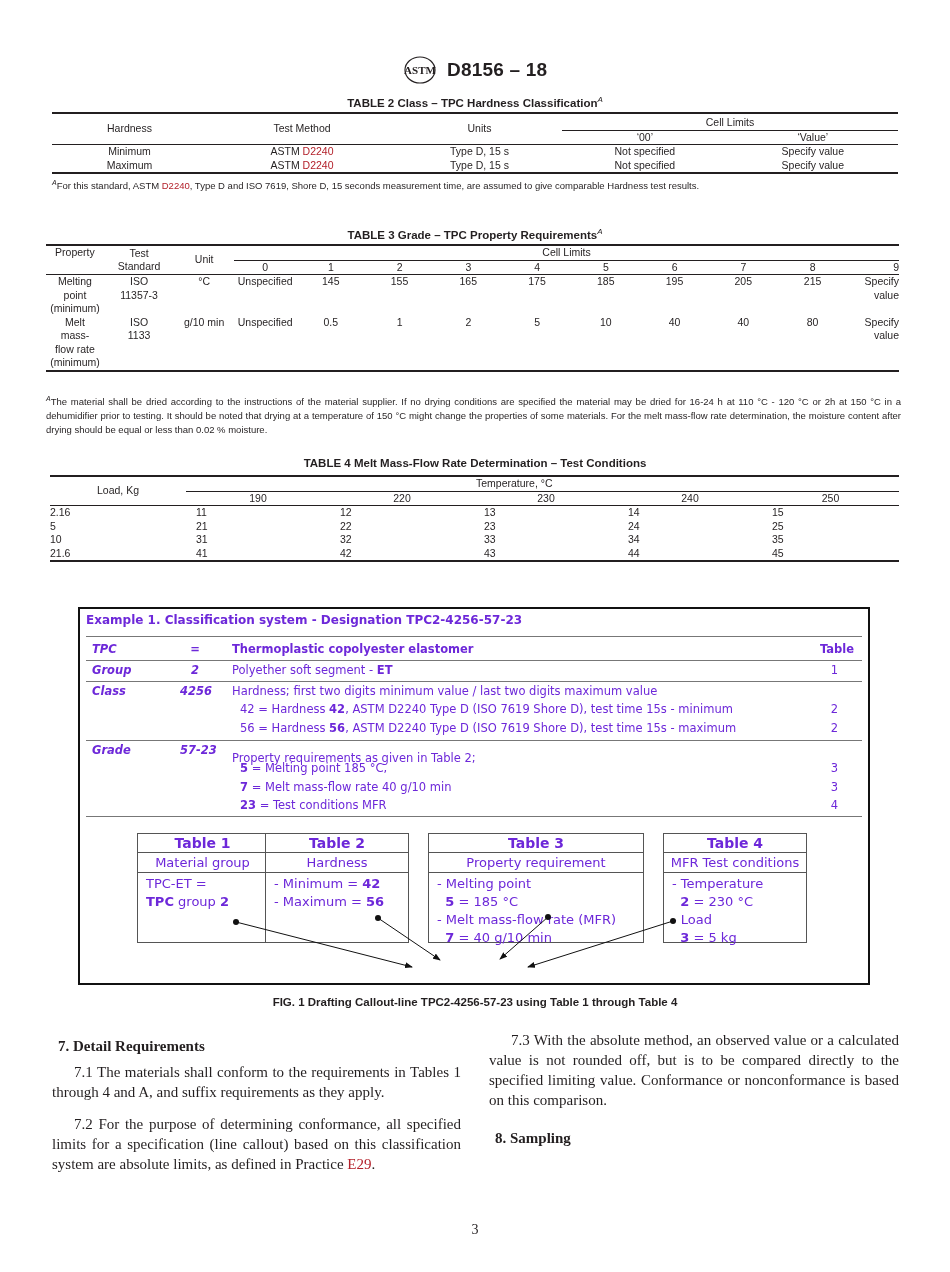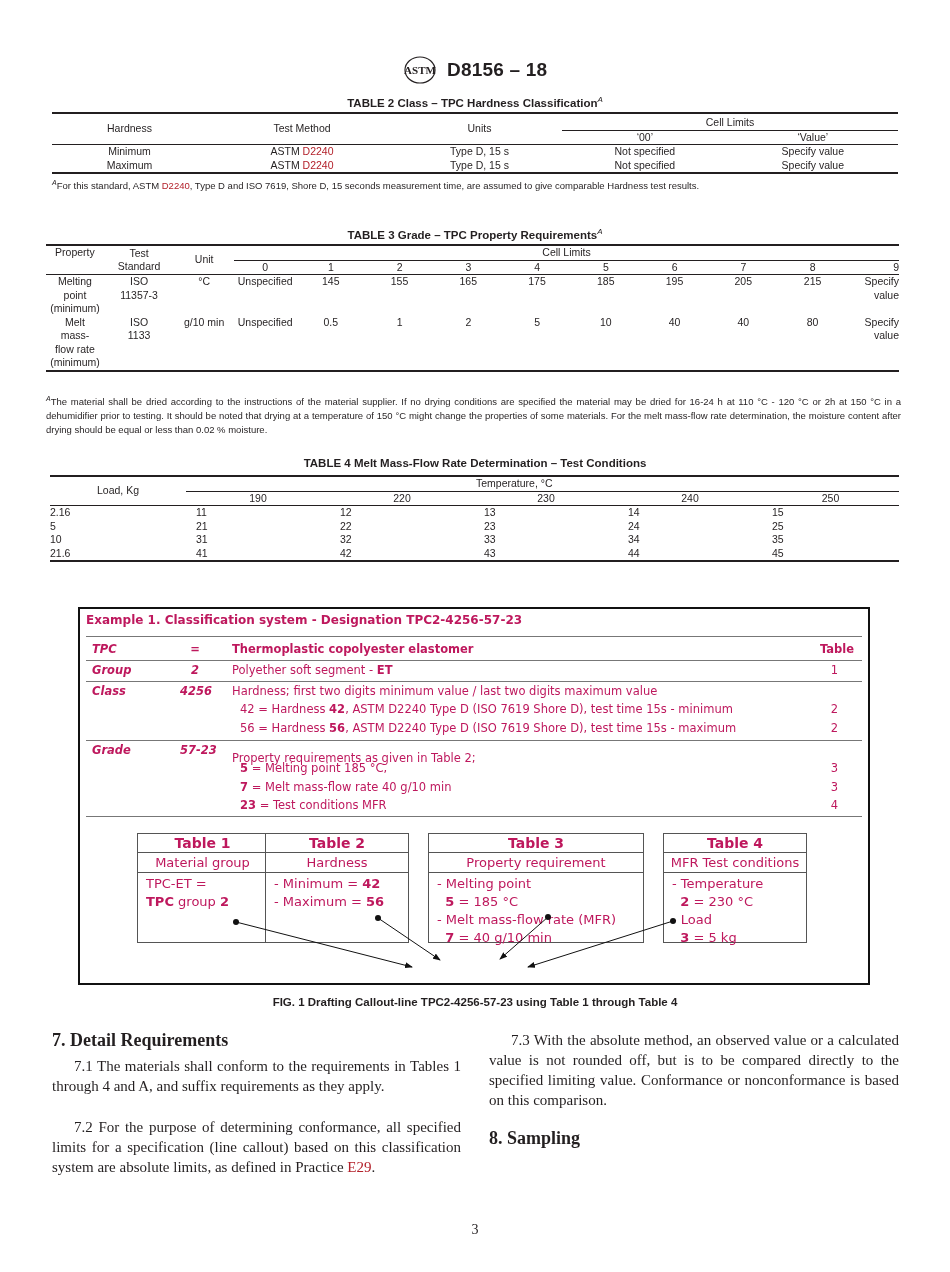--- a/index.html
+++ b/index.html
@@ -15,37 +15,37 @@
   table { border-collapse:collapse; font-size:10.5px; }
   td, th { font-weight:normal; padding:0; line-height:13.5px; }
   .rule-top { border-top:2px solid #231f20; }
   .rule-bot { border-bottom:2px solid #231f20; }
   .c { text-align:center; }
   .r { text-align:right; }
   .l { text-align:left; }
   .foot { font-size:9.5px; line-height:14px; }
   .foot sup { font-style:italic; font-size:7px; }
   
-  .fig { left:78px; top:607px; width:792px; height:378px; border:2px solid #111; box-sizing:border-box; font-family:"DejaVu Sans", sans-serif; color:#be185d; }
+  .fig { left:78px; top:607px; width:792px; height:378px; border:2px solid #111; box-sizing:border-box; font-family:"DejaVu Sans", sans-serif; color:#6d28d9; }
   .fig .title { position:absolute; left:6px; top:4px; font-size:12px; font-weight:bold; }
   .fig .hline { position:absolute; left:6px; right:6px; height:0; border-top:1.5px solid #777; }
   .fig .row { position:absolute; font-size:11.5px; white-space:nowrap; }
   .fig .k1 { left:12px; font-style:italic; font-weight:bold; }
   .fig .k2 { left:100px; width:30px; text-align:center; font-style:italic; font-weight:bold; }
   .fig .k3 { left:152px; }
   .fig .k3b { left:160px; }
   .fig .kt { right:30px; text-align:right; }
   .box { position:absolute; border:1px solid #555; background:#fff; font-size:13px; }
   .box .bt { text-align:center; font-weight:bold; font-size:14px; border-bottom:1px solid #555; height:18px; line-height:18px; }
   .box .bs { text-align:center; border-bottom:1px solid #555; height:19px; line-height:19px; }
   .box .bb { padding:2px 8px; line-height:18px; }
   .designation { position:absolute; left:0; width:100%; top:354px; text-align:center; font-weight:bold; font-size:14px; }
   
   .col { font-family:"Liberation Serif", serif; font-size:15px; line-height:20px; text-align:justify; color:#231f20; }
-  .col h3 { font-size:18px; font-weight:bold; margin:0; line-height:20px; }
+  .col h3 { font-size:15px; font-weight:bold; margin:6px; line-height:20px; }
   .col p { margin:0; text-indent:22px; }
 </style>
 </head>
 <body>
 
 <div class="abs hdr">
   <svg class="logo" viewBox="0 0 34 30">
     <ellipse cx="17" cy="15" rx="15" ry="13" fill="none" stroke="#231f20" stroke-width="1.2"></ellipse>
     <text x="17" y="19" text-anchor="middle" font-size="11" font-weight="bold" font-family="Liberation Serif, serif" fill="#231f20">ASTM</text>
   </svg>
@@ -294,20 +294,20 @@
       <circle cx="593" cy="312" r="3"></circle>
     </g>
   </svg>
 
 </div>
 <div class="abs cap" style="left:0;top:996px;width:950px;">FIG. 1 Drafting Callout-line TPC2-4256-57-23 using Table 1 through Table 4</div>
 
 <div class="abs col" style="left:52px;top:1030px;width:409px;">
   <h3>7.  Detail Requirements</h3>
   <p style="margin-top:6px;">7.1 The materials shall conform to the requirements in Tables 1 through 4 and A, and suffix requirements as they apply.</p>
-  <p style="margin-top:21px;"><span>7.2 For the purpose of determining conformance, all specified limits for a specification (line callout) based on this classification system are absolute limits, as defined in Practice </span><span class="red">E29</span><span>.</span></p>
+  <p style="margin-top:12px;"><span>7.2 For the purpose of determining conformance, all specified limits for a specification (line callout) based on this classification system are absolute limits, as defined in Practice </span><span class="red">E29</span><span>.</span></p>
 </div>
 <div class="abs col" style="left:489px;top:1030px;width:410px;">
   <p>7.3 With the absolute method, an observed value or a calculated value is not rounded off, but is to be compared directly to the specified limiting value. Conformance or nonconformance is based on this comparison.</p>
   <h3 style="margin-top:18px;">8.  Sampling</h3>
 </div>
 
 <div class="abs serif" style="left:0;top:1222px;width:950px;text-align:center;font-size:14px;">3</div>
 
 </body></html>

